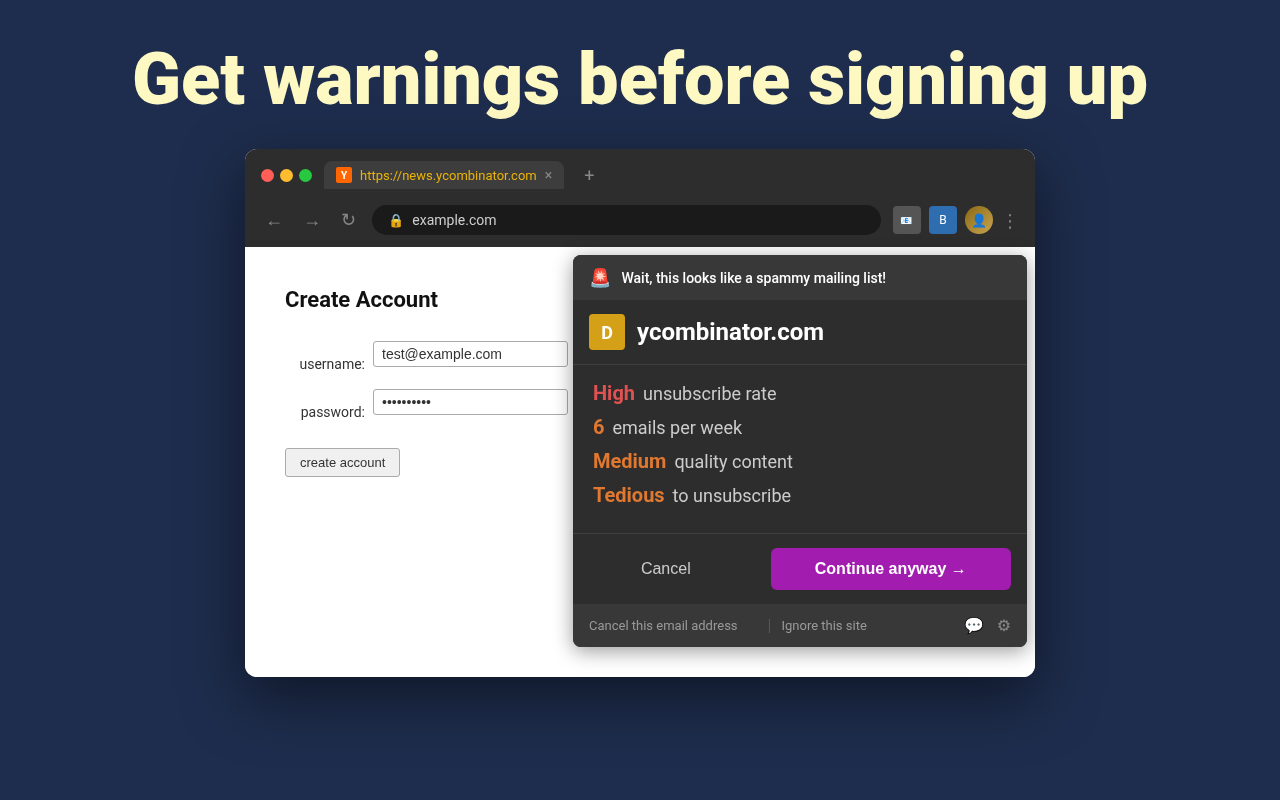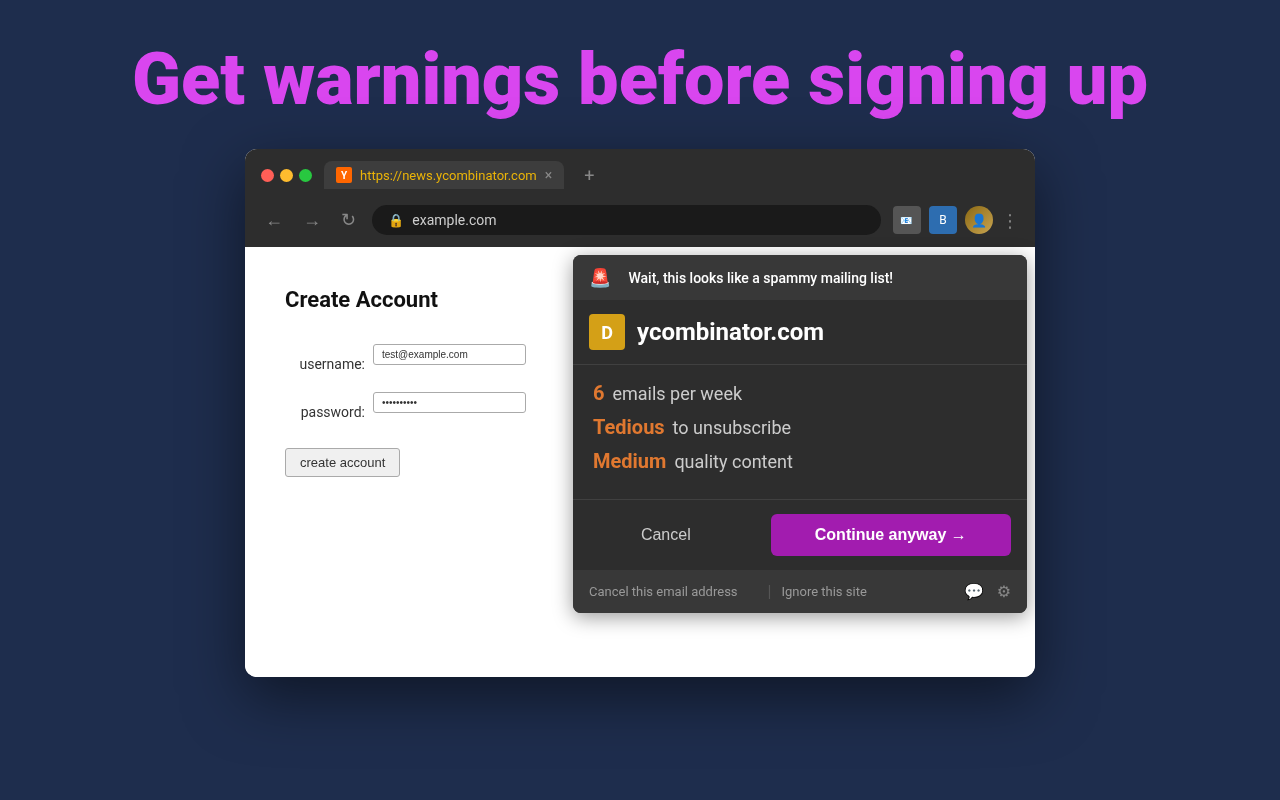--- a/index.html
+++ b/index.html
@@ -10,21 +10,21 @@
       background-color: #1e2d4d;
       display: flex;
       flex-direction: column;
       align-items: center;
       font-family: -apple-system, BlinkMacSystemFont, 'Segoe UI', Roboto, sans-serif;
       overflow: hidden;
     }
 
     
     .main-heading {
-      color: #d946ef;
+      color: #fef9c3;
       font-size: 72px;
       font-weight: 900;
       text-align: center;
       padding: 40px 60px 30px;
       line-height: 1.1;
     }
 
     
     .browser-window {
       width: 790px;
@@ -202,22 +202,22 @@
       font-size: 14px;
       min-width: 80px;
       text-align: right;
       margin-top: 20px;
     }
 
     .form-input {
       border: 1px solid #aaa;
       border-radius: 3px;
       padding: 4px 8px;
-      font-size: 10px;
-      width: 153px;
+      font-size: 14px;
+      width: 195px;
       color: #333;
     }
 
     .create-btn {
       margin-top: 16px;
       background: #f0f0f0;
       border: 1px solid #aaa;
       border-radius: 3px;
       padding: 6px 14px;
       font-size: 13px;
@@ -251,21 +251,20 @@
     }
 
     .warning-icon {
       font-size: 18px;
     }
 
     .popup-header-text {
       color: #ffffff;
       font-size: 14px;
       font-weight: 500;
-      margin-left: 7px;
     }
 
     .popup-site-row {
       display: flex;
       align-items: center;
       gap: 12px;
       padding: 14px 16px;
       border-bottom: 1px solid #404040;
     }
 
@@ -440,34 +439,38 @@
           <span class="popup-header-text">Wait, this looks like a spammy mailing list!</span>
         </div>
 
         <div class="popup-site-row">
           <div class="site-favicon">D</div>
           <span class="site-name">ycombinator.com</span>
         </div>
 
         <div class="popup-stats">
 
+          <div class="stat-row">
+            <span class="stat-label-high">High</span>
+            <span class="stat-text">unsubscribe rate</span>
+          </div>
 
           <div class="stat-row">
             <span class="stat-number">6</span>
             <span class="stat-text">emails per week</span>
           </div>
 
           <div class="stat-row">
+            <span class="stat-label-medium">Medium</span>
+            <span class="stat-text">quality content</span>
+          </div>
+
+          <div class="stat-row">
             <span class="stat-label-tedious">Tedious</span>
             <span class="stat-text">to unsubscribe</span>
-          </div>
-
-          <div class="stat-row">
-            <span class="stat-label-medium">Medium</span>
-            <span class="stat-text">quality content</span>
           </div>
 
         </div>
 
         <div class="popup-actions">
           <button class="cancel-btn">Cancel</button>
           <button class="continue-btn">Continue anyway →</button>
         </div>
 
         <div class="popup-footer">

